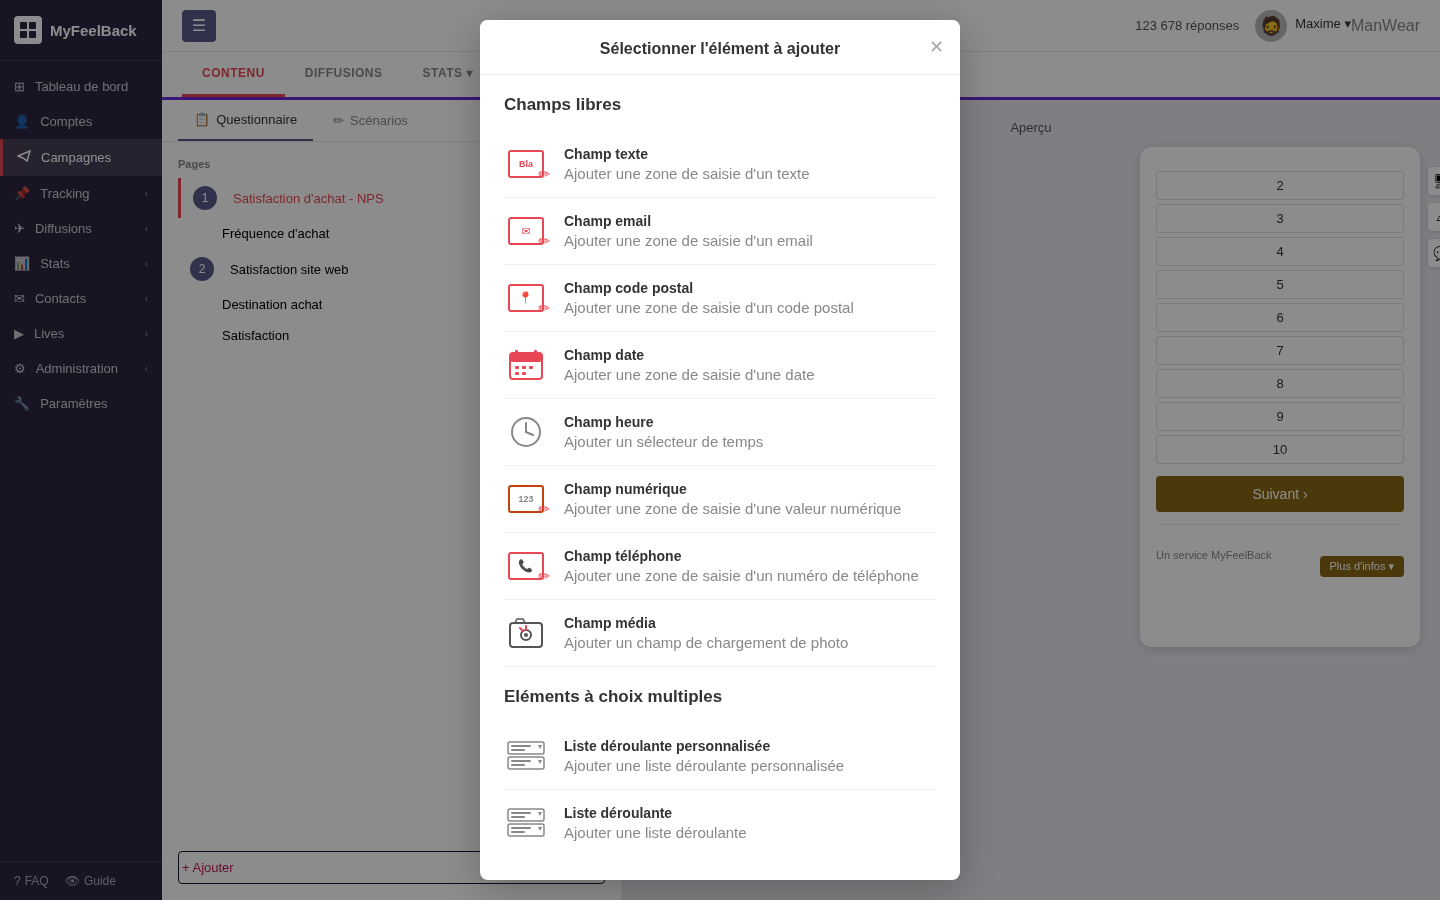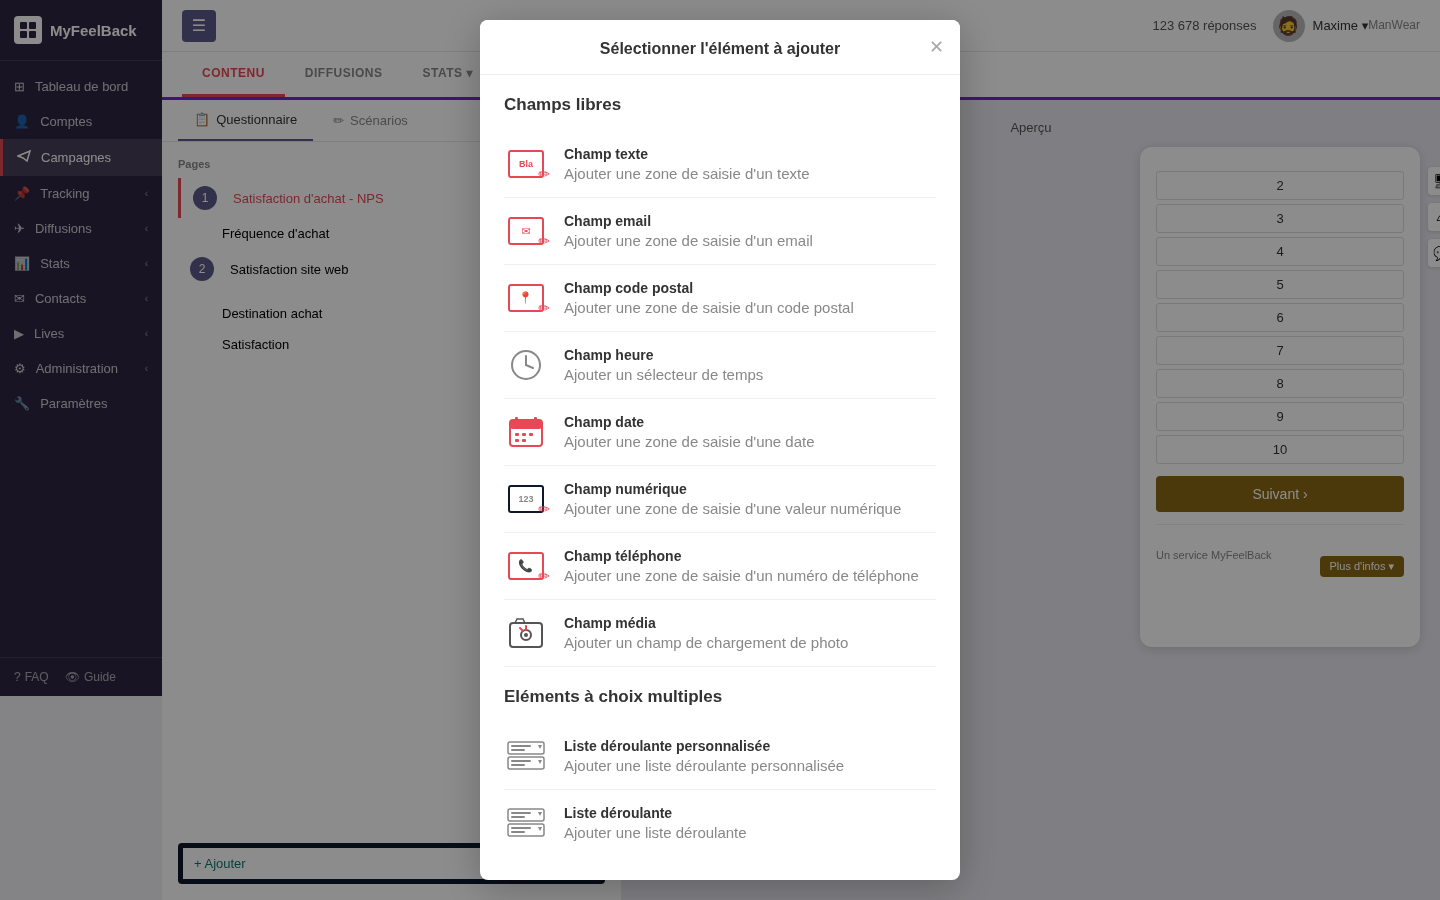--- a/index.html
+++ b/index.html
@@ -5,21 +5,21 @@
     * { box-sizing: border-box; margin: 0; padding: 0; }
     body { font-family: 'Segoe UI', Arial, sans-serif; background: #f0f0f5; width: 1440px; height: 900px; overflow: hidden; display: flex; }
 
     
     .sidebar {
       width: 162px;
       background: #2d2540;
       color: #fff;
       display: flex;
       flex-direction: column;
-      height: 696px;
+      height: 900px;
       flex-shrink: 0;
     }
     .sidebar-logo {
       display: flex;
       align-items: center;
       padding: 16px 14px;
       gap: 8px;
       font-weight: bold;
       font-size: 15px;
       color: #fff;
@@ -179,26 +179,26 @@
       background: #5a5a8a;
       color: #fff;
       font-size: 12px;
       display: flex; align-items: center; justify-content: center;
       margin-right: 8px;
     }
 
     .add-btn {
       margin: 16px;
       background: #fff;
-      border: 5px solid #0f172a;
+      border: 1px solid #0f172a;
       border-radius: 4px;
-      padding: 8px 11px;
+      padding: 8px 3px;
       font-size: 13px;
       cursor: pointer;
-      color: #0f766e;
+      color: #be185d;
       display: inline-flex; align-items: center; gap: 4px;
     }
 
     
     .right-panel {
       flex: 1;
       background: #e8e8ef;
       display: flex;
       flex-direction: column;
       align-items: flex-end;
@@ -449,21 +449,21 @@
 <div class="main">
 
   <div class="topbar">
     <button class="topbar-menu-btn">☰</button>
     <div class="topbar-spacer"></div>
     <span class="topbar-responses">123 678 réponses</span>
     <div class="topbar-user">
       <div class="topbar-avatar">🧔</div>
       <div style="display:flex;line-height:1.2;">
         <span>Maxime ▾</span>
-        <span style="font-size:12px;color:#888;">ManWear</span>
+        <span style="font-size:16px;color:#888;">ManWear</span>
       </div>
     </div>
   </div>
 
   <div class="content-header">
     <div class="content-tabs">
       <div class="content-tab active">CONTENU</div>
       <div class="content-tab">DIFFUSIONS</div>
       <div class="content-tab">STATS ▾</div>
     </div>
@@ -491,21 +491,21 @@
           <div class="page-item-badge">1</div>
           <div class="page-item-left">Satisfaction d'achat - NPS</div>
         </div>
         <div class="page-item" style="padding-left: 12px;">
           <div class="page-item-left" style="padding-left: 32px;">Fréquence d'achat</div>
         </div>
         <div class="page-item" style="padding-left: 12px;">
           <div class="page-item-badge">2</div>
           <div class="page-item-left">Satisfaction site web</div>
         </div>
-        <div class="page-item" style="padding-left: 12px; margin-top: 9px;">
+        <div class="page-item" style="padding-left: 12px;">
           <div class="page-item-left" style="padding-left: 32px;">Destination achat</div>
         </div>
         <div class="page-item" style="padding-left: 12px;">
           <div class="page-item-left" style="padding-left: 32px;">Satisfaction</div>
         </div>
       </div>
       <button class="add-btn">+ Ajouter</button>
     </div>
 
     <div class="right-panel">
@@ -587,56 +587,56 @@
           </div>
         </div>
         <div class="field-info">
           <div class="field-name">Champ code postal</div>
           <div class="field-desc">Ajouter une zone de saisie d'un code postal</div>
         </div>
       </div>
 
       <div class="field-item">
         <div class="field-icon">
-          <svg width="34" height="34" viewBox="0 0 34 34">
-            <circle cx="17" cy="17" r="14" fill="none" stroke="#888" stroke-width="2"></circle>
-            <line x1="17" y1="8" x2="17" y2="17" stroke="#888" stroke-width="2" stroke-linecap="round"></line>
-            <line x1="17" y1="17" x2="24" y2="20" stroke="#888" stroke-width="2" stroke-linecap="round"></line>
-          </svg>
-        </div>
-        <div class="field-info">
-          <div class="field-name">Champ heure</div>
-          <div class="field-desc">Ajouter un sélecteur de temps</div>
-        </div>
-      </div>
-
-      <div class="field-item">
-        <div class="field-icon">
           <svg width="36" height="32" viewBox="0 0 36 32">
             <rect x="2" y="4" width="32" height="26" rx="3" fill="none" stroke="#e84855" stroke-width="2"></rect>
             <rect x="2" y="4" width="32" height="9" rx="3" fill="#e84855"></rect>
             <rect x="7" y="1" width="3" height="6" rx="1" fill="#e84855"></rect>
             <rect x="26" y="1" width="3" height="6" rx="1" fill="#e84855"></rect>
             <rect x="7" y="17" width="4" height="3" rx="1" fill="#e84855"></rect>
             <rect x="14" y="17" width="4" height="3" rx="1" fill="#e84855"></rect>
             <rect x="21" y="17" width="4" height="3" rx="1" fill="#e84855"></rect>
             <rect x="7" y="23" width="4" height="3" rx="1" fill="#e84855"></rect>
             <rect x="14" y="23" width="4" height="3" rx="1" fill="#e84855"></rect>
           </svg>
         </div>
         <div class="field-info">
           <div class="field-name">Champ date</div>
           <div class="field-desc">Ajouter une zone de saisie d'une date</div>
         </div>
       </div>
 
       <div class="field-item">
         <div class="field-icon">
+          <svg width="34" height="34" viewBox="0 0 34 34">
+            <circle cx="17" cy="17" r="14" fill="none" stroke="#888" stroke-width="2"></circle>
+            <line x1="17" y1="8" x2="17" y2="17" stroke="#888" stroke-width="2" stroke-linecap="round"></line>
+            <line x1="17" y1="17" x2="24" y2="20" stroke="#888" stroke-width="2" stroke-linecap="round"></line>
+          </svg>
+        </div>
+        <div class="field-info">
+          <div class="field-name">Champ heure</div>
+          <div class="field-desc">Ajouter un sélecteur de temps</div>
+        </div>
+      </div>
+
+      <div class="field-item">
+        <div class="field-icon">
           <div style="position:relative; display:inline-flex;">
-            <div style="width:36px;height:28px;border:2px solid #0f172a;border-radius:3px;background:#fff;display:flex;align-items:center;justify-content:center;font-size:9px;font-weight:bold;color:#888;">123</div>
+            <div style="width:36px;height:28px;border:2px solid #c2410c;border-radius:3px;background:#fff;display:flex;align-items:center;justify-content:center;font-size:9px;font-weight:bold;color:#888;">123</div>
             <span style="position:absolute;right:-6px;bottom:-4px;font-size:14px;color:#e84855;">✏</span>
           </div>
         </div>
         <div class="field-info">
           <div class="field-name">Champ numérique</div>
           <div class="field-desc">Ajouter une zone de saisie d'une valeur numérique</div>
         </div>
       </div>
 
       <div class="field-item">

